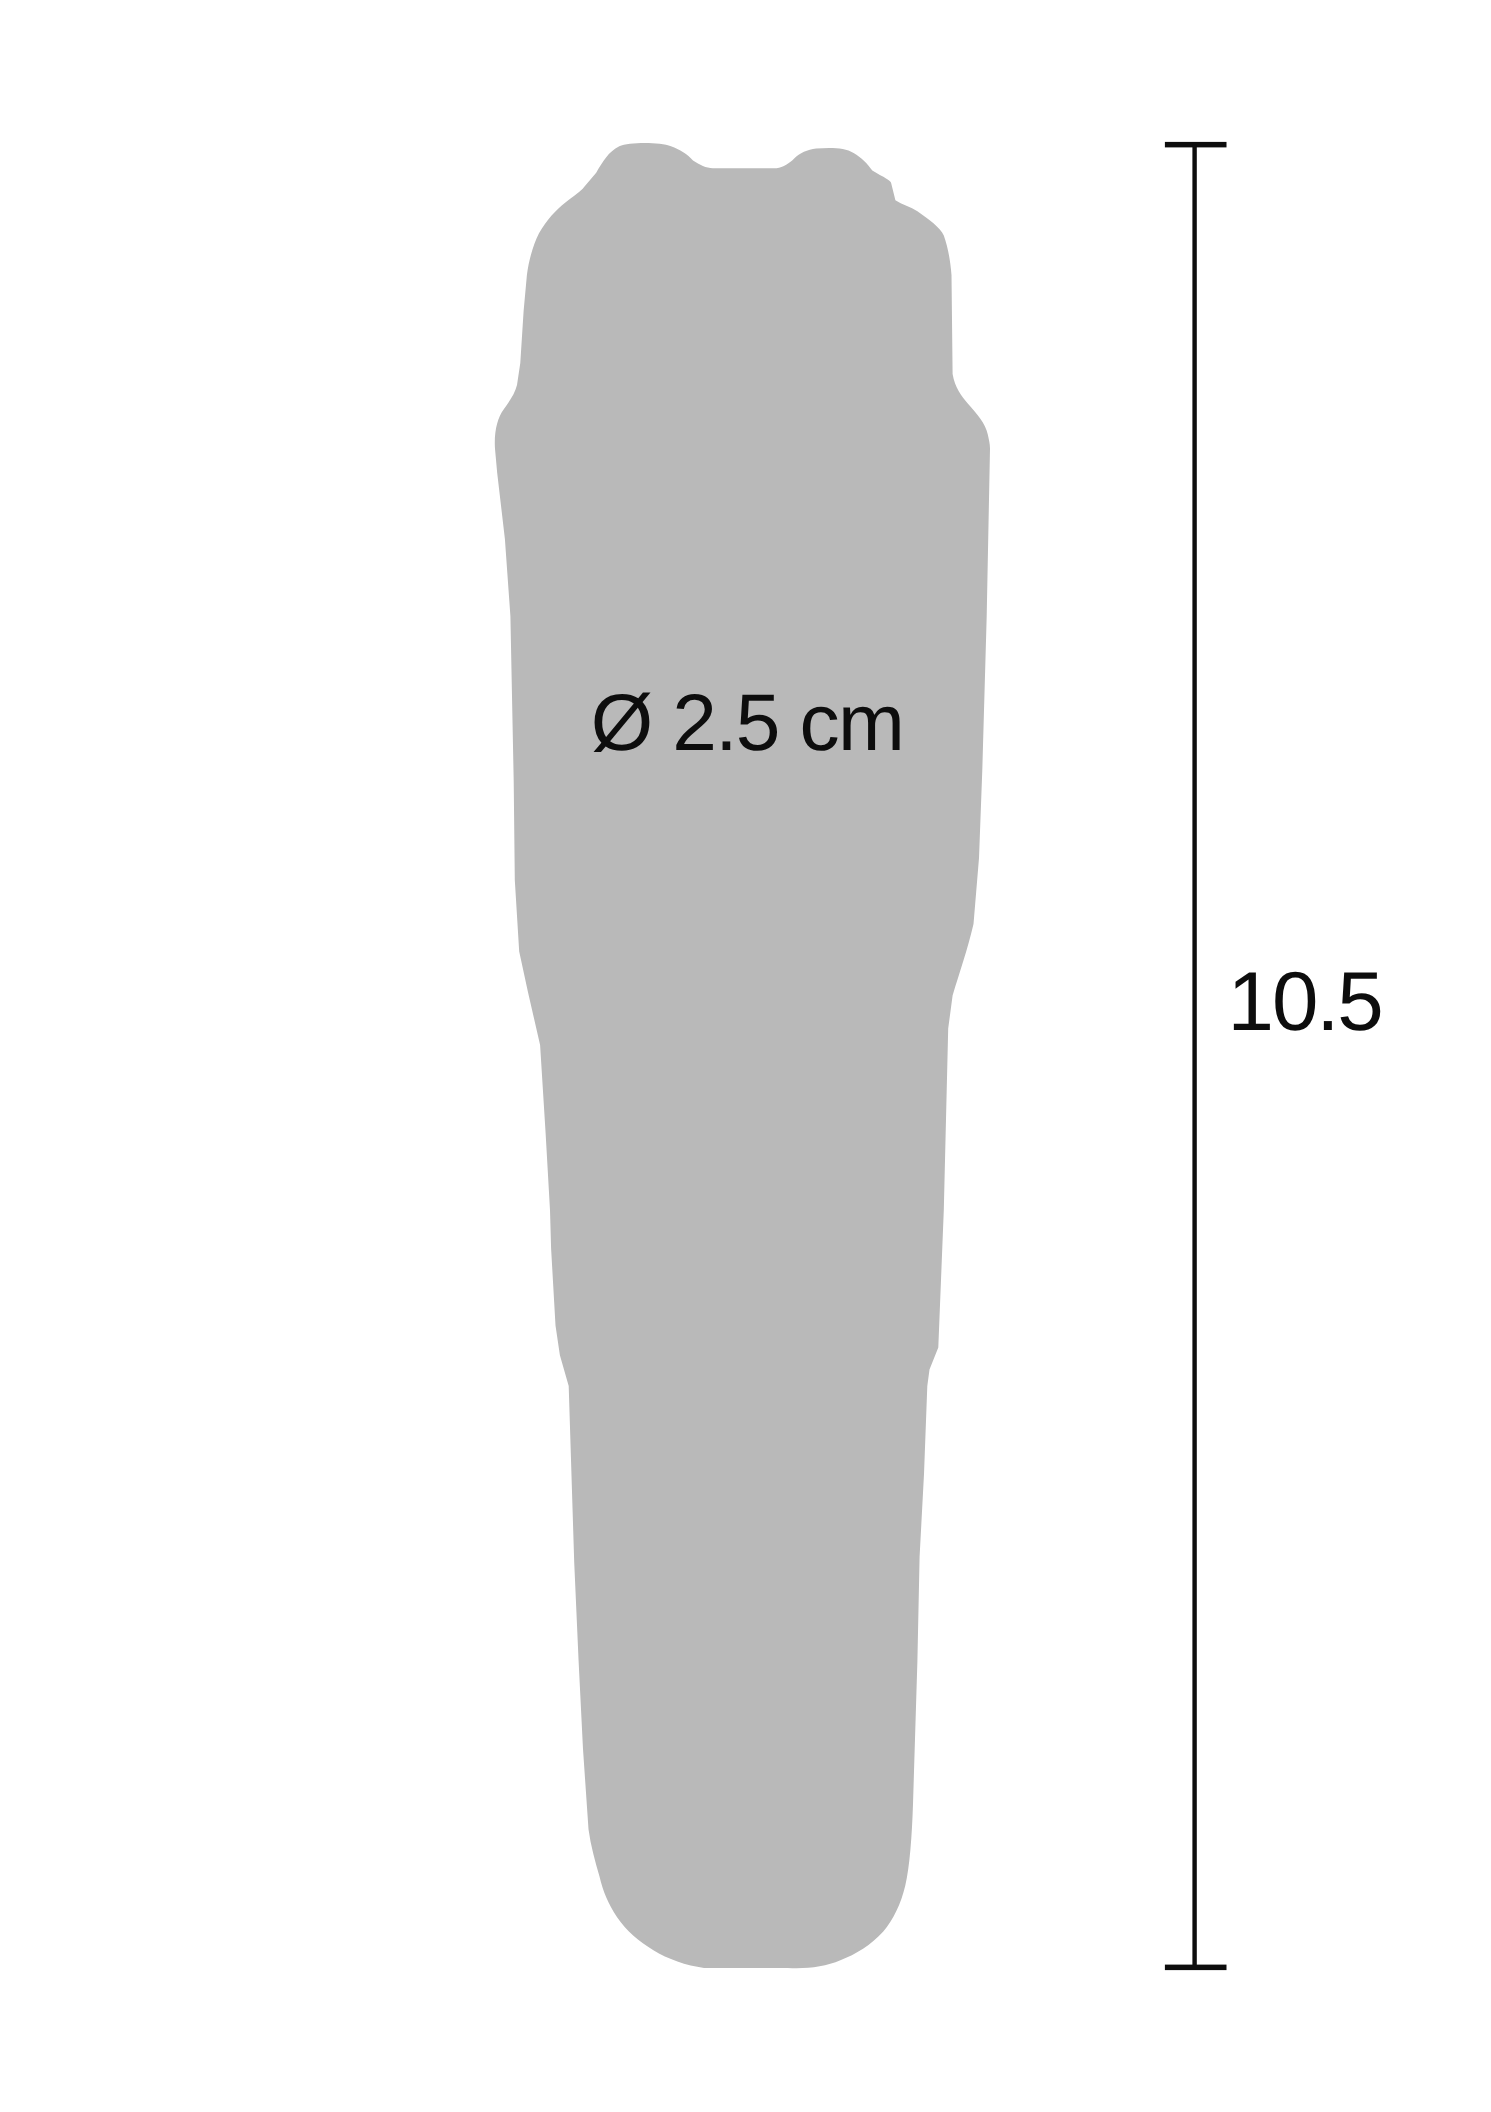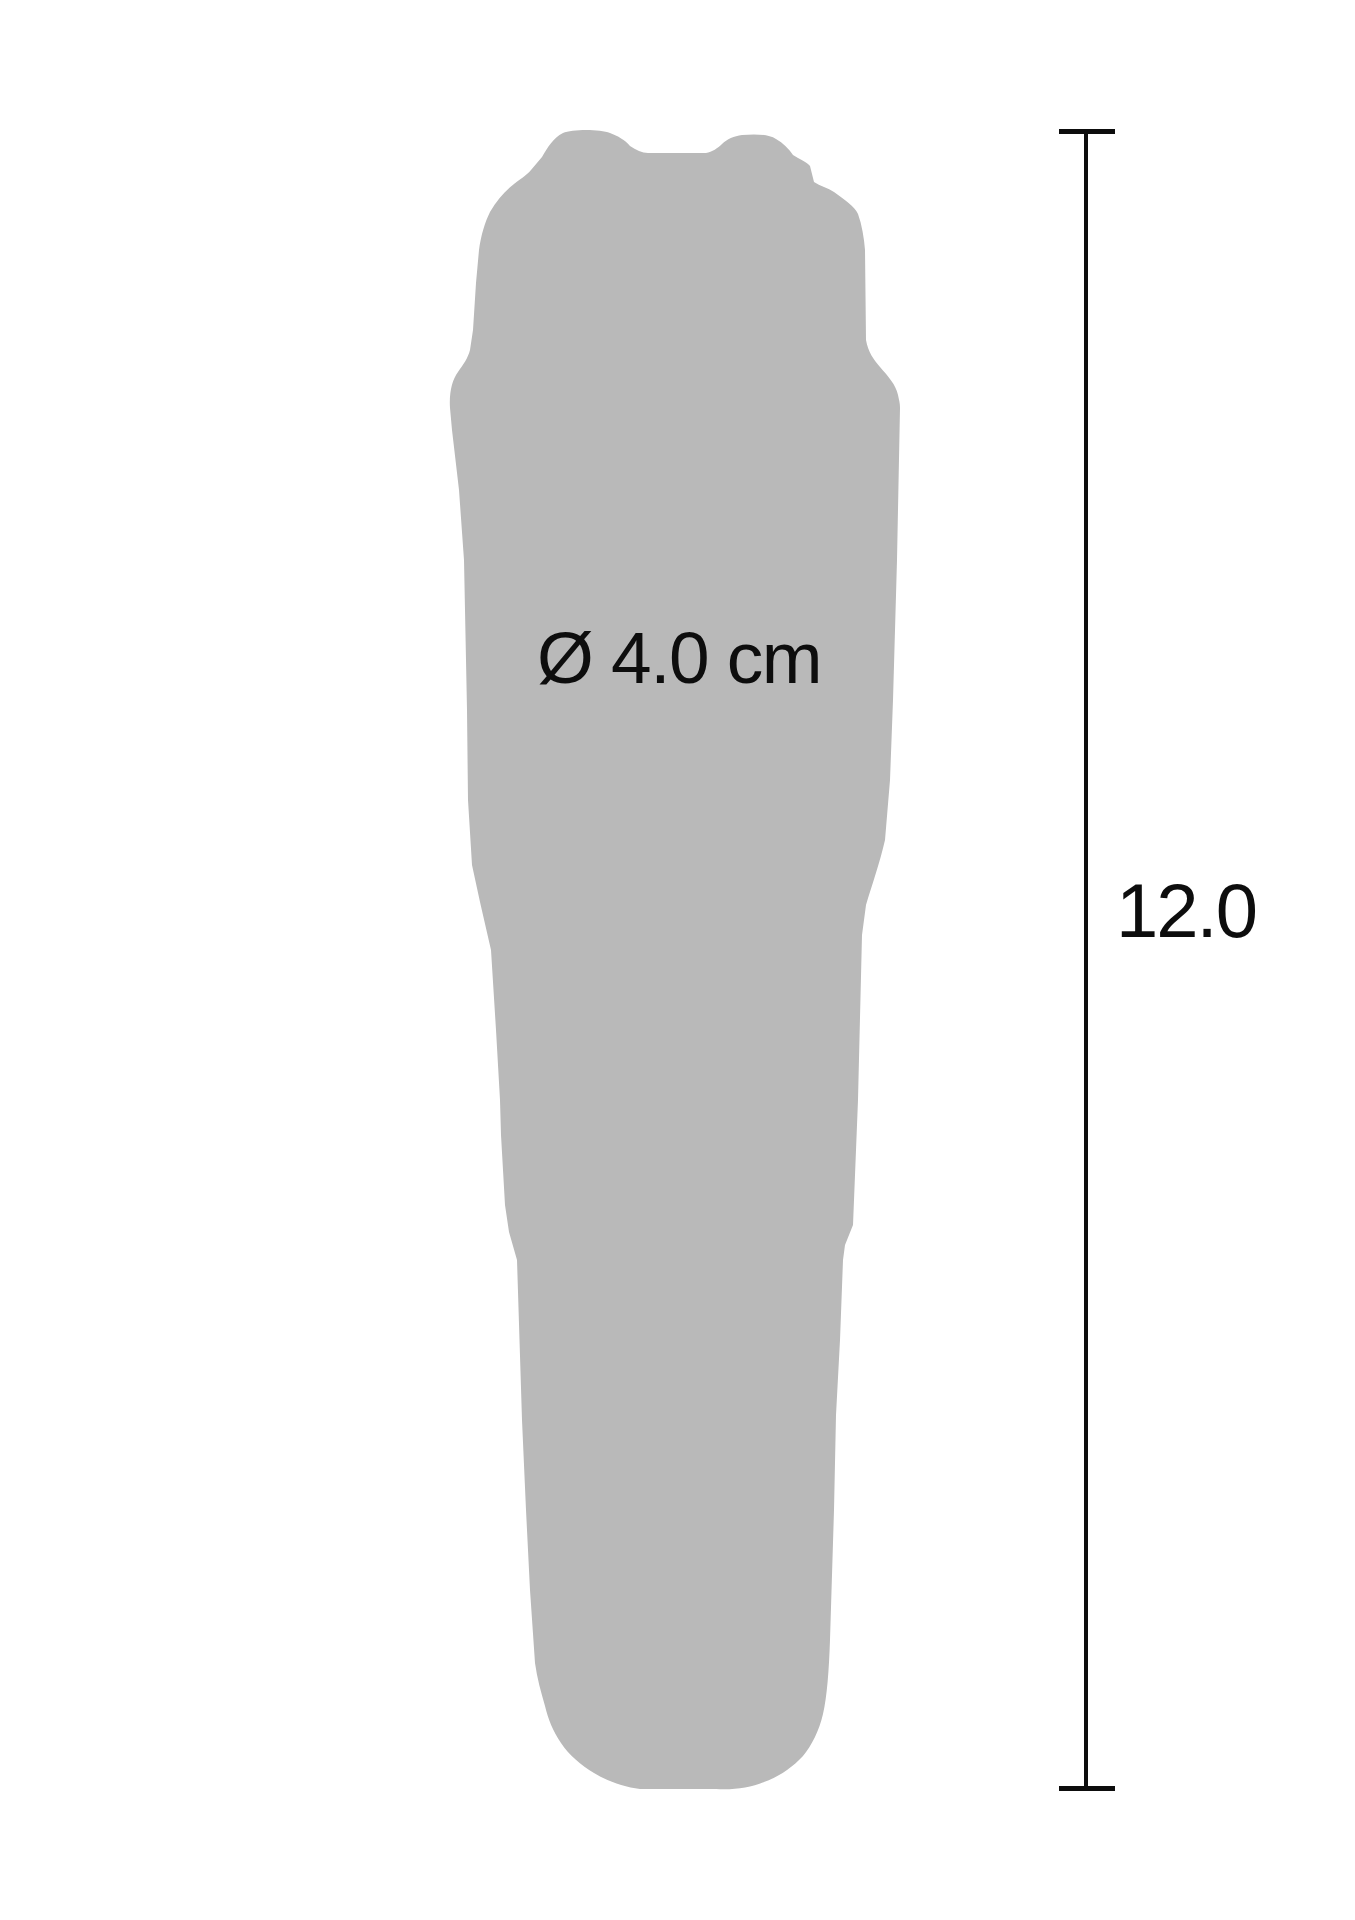--- a/index.html
+++ b/index.html
@@ -132,25 +132,25 @@
              C 463 365 468 358 470 350
              L 473 330
              L 476 283
              L 479 250
              C 481 235 485 222 490 212
              C 497 200 505 191 514 184
              C 522 178 528 174 531 170
              Z" fill="#b9b9b9"></path>
   </svg>
 
-  <div class="diameter-label">Ø 4.0 cm</div>
+  <div class="diameter-label">Ø 2.5 cm</div>
 
   <div class="dim-line">
     <div class="cap top"></div>
     <div class="vline"></div>
     <div class="cap bottom"></div>
   </div>
 
   <div class="height-label">
-    <div>12.0</div>
+    <div>10.5</div>
   </div>
 
 </div>
 
 </body></html>

